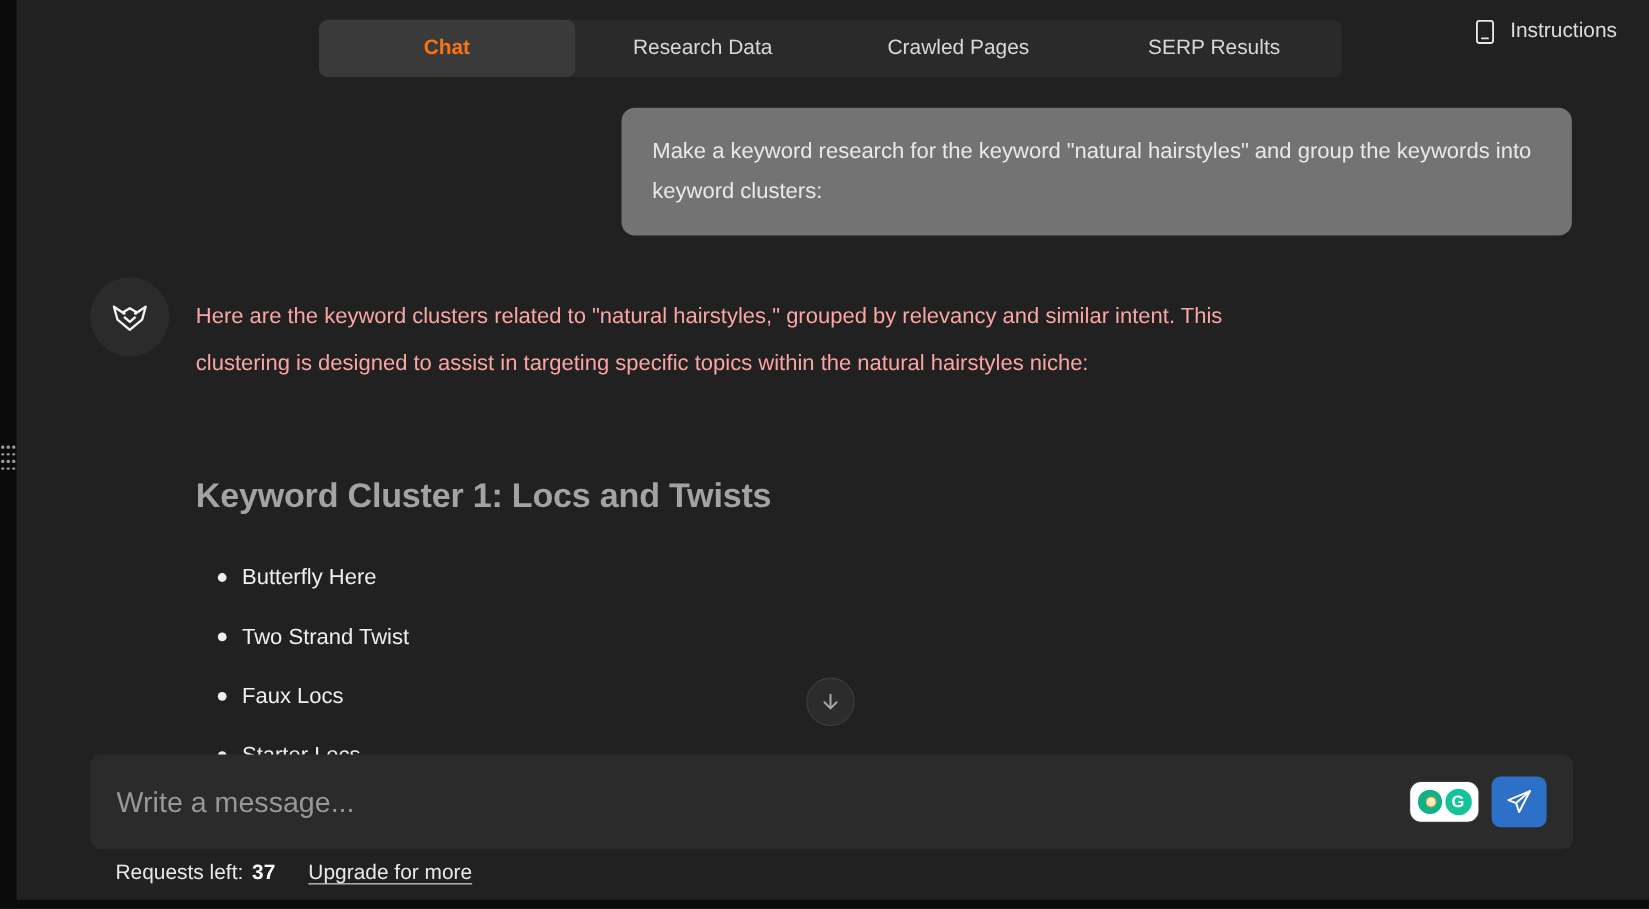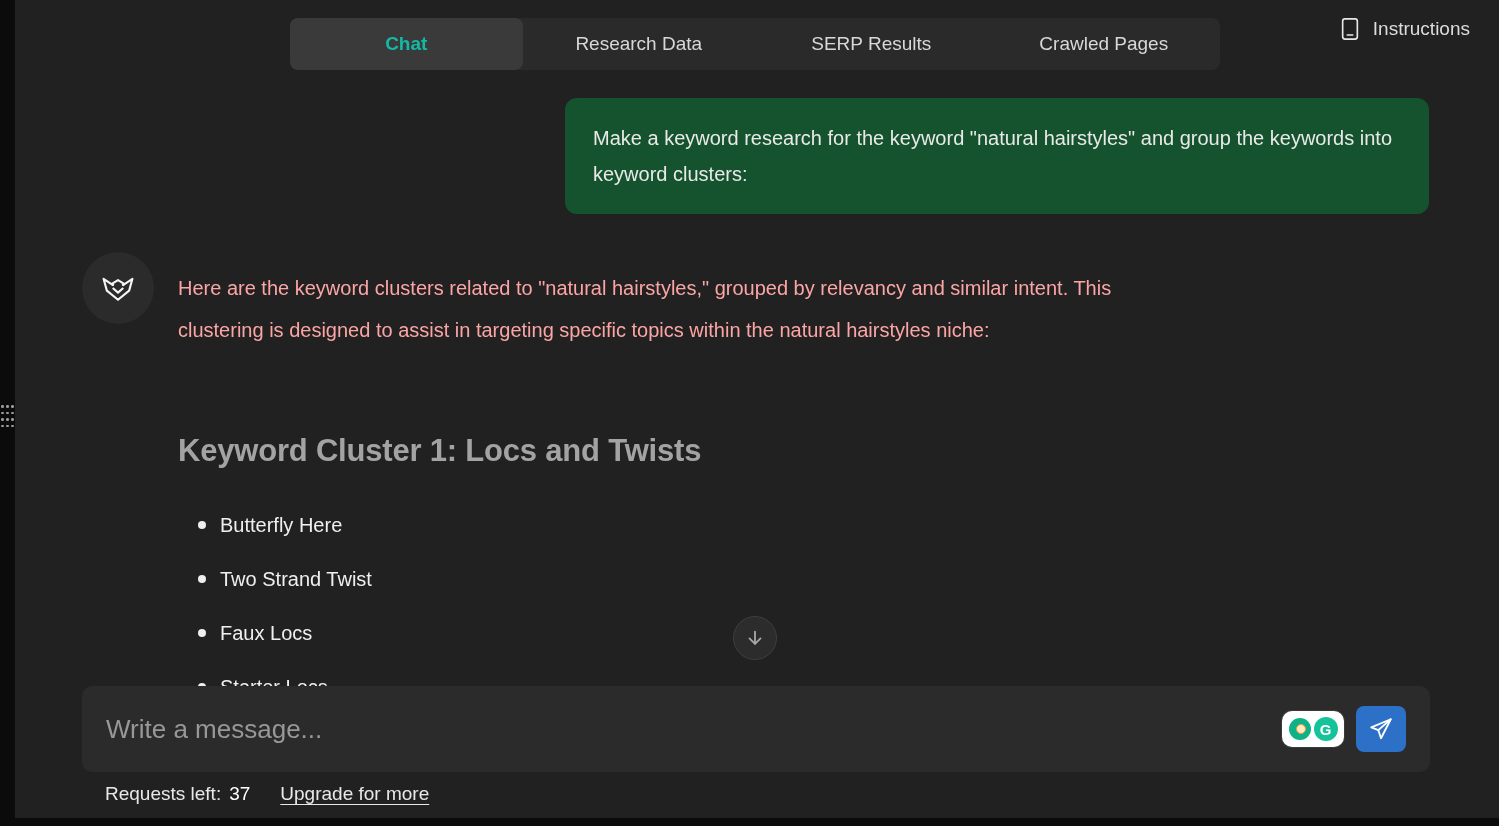--- a/index.html
+++ b/index.html
@@ -19,29 +19,29 @@
   
   .grip { position:absolute; left:1px; top:405px; width:13px; display:grid;
           grid-template-columns:repeat(3,1fr); gap:4px 2px; justify-items:center; z-index:7; cursor:grab; }
   .grip i { width:2.5px; height:2.5px; border-radius:50%; background:#9a9a9a; }
 
   
   .tabbar { position:absolute; left:290px; top:18px; width:930px; height:52px;
             background:#2a2a2a; border-radius:8px; display:flex; z-index:3; }
   .tab { flex:1; display:flex; align-items:center; justify-content:center;
          font-size:19px; color:#d8d8d8; cursor:pointer; border-radius:8px; }
-  .tab.active { background:#3a3a3a; color:#14b8a6; font-weight:bold; }
+  .tab.active { background:#3a3a3a; color:#f97316; font-weight:bold; }
 
   .instructions { position:absolute; right:29px; top:14px; height:30px;
                   display:flex; align-items:center; gap:12px; color:#dcdcdc;
                   font-size:19px; cursor:pointer; z-index:3; }
 
   
   .user-bubble { position:absolute; left:565px; top:98px; width:864px;
-                 background:#14532d; border-radius:12px; padding:22px 28px;
+                 background:#737373; border-radius:12px; padding:22px 28px;
                  font-size:20px; line-height:36px; color:#e9e9e9; }
 
   
   .avatar { position:absolute; left:82px; top:252px; width:72px; height:72px;
             border-radius:50%; background:#2b2b2b; display:flex;
             align-items:center; justify-content:center; }
   .assistant-intro { position:absolute; left:178px; top:267px; width:1005px;
                      font-size:20px; line-height:42px; color:#fca5a5; }
   .cluster-heading { position:absolute; left:178px; top:433px; font-size:31px;
                      font-weight:700; color:#a3a3a3; letter-spacing:-0.2px; }
@@ -75,21 +75,21 @@
   .ext-badge-g { width:24px; height:24px; border-radius:50%; background:#15c39a;
                  display:flex; align-items:center; justify-content:center;
                  color:#ffffff; font-size:15px; font-weight:bold; }
   .send-btn { width:50px; height:46px; border-radius:8px; background:#2d70c8;
               display:flex; align-items:center; justify-content:center; cursor:pointer; }
 
   
   .footer { position:absolute; left:105px; top:783px; display:flex;
             align-items:flex-start; font-size:19px; color:#e8e8e8; z-index:5; }
   .footer .label { margin-right:8px; }
-  .footer .value { font-weight:normal; color:#ffffff; }
+  .footer .value { font-weight:bold; color:#ffffff; }
   .footer .upgrade { margin-left:30px; text-decoration:underline; text-underline-offset:4px;
                      color:#e8e8e8; cursor:pointer; }
 </style>
 </head>
 <body>
 
 <div class="left-strip"></div>
 <div class="bottom-strip"></div>
 
 <div class="grip">
@@ -108,24 +108,24 @@
 </div>
 
 <div class="tabbar">
   <div class="tab active">
     <span>Chat</span>
   </div>
   <div class="tab">
     <span>Research Data</span>
   </div>
   <div class="tab">
-    <span>SERP Results</span>
+    <span>Crawled Pages</span>
   </div>
   <div class="tab">
-    <span>Crawled Pages</span>
+    <span>SERP Results</span>
   </div>
 </div>
 
 <div class="instructions">
   <span style="display:flex;">
     <svg width="22" height="26" viewBox="0 0 24 26" fill="none" stroke="#e8e8e8" stroke-width="1.8" stroke-linecap="round">
       <rect x="4" y="2" width="16" height="22" rx="2.5"></rect>
       <line x1="9" y1="19.5" x2="15" y2="19.5"></line>
     </svg>
   </span>

